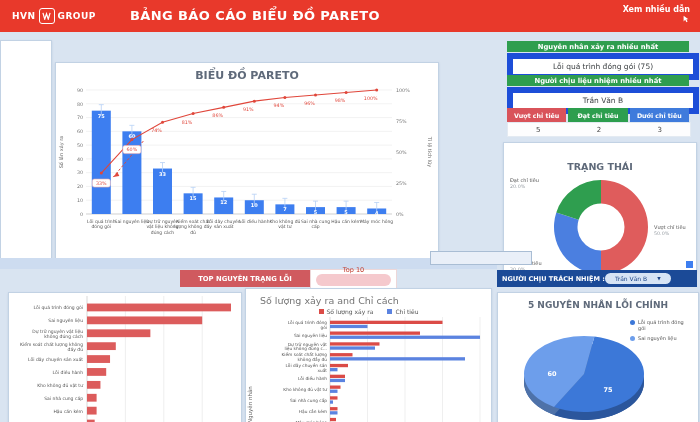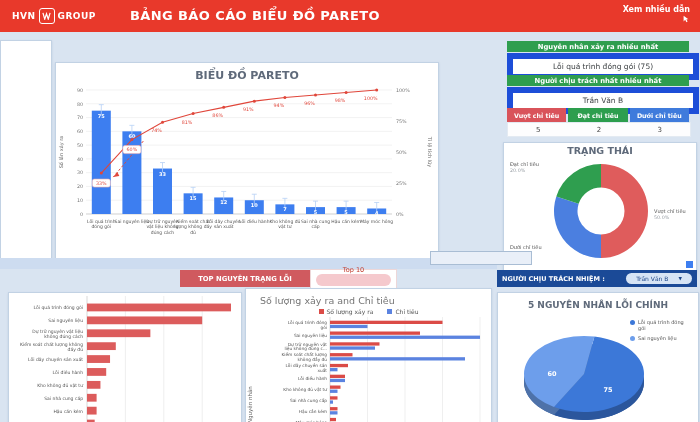--- a/index.html
+++ b/index.html
@@ -31,21 +31,21 @@
   
   .scrollStrip{left:0;top:258px;width:497px;height:11px;background:#cddcf0;}
   .scrollThumb{left:430px;top:251px;width:100px;height:12px;background:#e9eff8;border:1px solid #a9bdd4;cursor:pointer;}
   .blueDot{left:686px;top:261px;width:7px;height:7px;background:#3d7ef0;cursor:pointer;}
   
   .topHead{left:180px;top:270px;width:130px;height:17px;background:#d05a5f;color:#fff;font-weight:bold;font-size:6.8px;
            display:flex;align-items:center;justify-content:center;}
   .topDropWrap{left:310px;top:269px;width:85px;height:19px;background:#fff;border:1px solid #edd7d8;display:flex;align-items:center;justify-content:center;}
   .topPill{width:75px;height:12px;background:#f5c9cd;border-radius:7px;color:#c0392b;font-size:6.5px;
            display:flex;align-items:center;justify-content:center;gap:14px;cursor:pointer;flex-direction:column;}
-  .respHead{left:497px;top:270px;width:200px;height:17px;background:#1b4a97;color:#fff;display:flex;align-items:center;justify-content:space-between;padding:0 5px;box-sizing:border-box;}
+  .respHead{left:497px;top:270px;width:200px;height:17px;background:#1b4a97;color:#fff;display:flex;align-items:center;padding:0 5px;box-sizing:border-box;}
   .respHead .lbl{font-weight:bold;font-size:6.5px;}
   .respPill{width:66px;height:11px;background:#d6e4f5;border-radius:6px;color:#1c4587;font-size:6px;
             display:flex;align-items:center;justify-content:center;gap:10px;cursor:pointer;}
   
   .tl-card{left:8px;top:292px;width:232px;height:140px;overflow:hidden;}
   .mid-card{left:245px;top:288px;width:245px;height:140px;overflow:hidden;}
   .mid-title{color:#757575;font-size:9.5px;padding:6px 0 2px 14px;}
   .legend{display:flex;justify-content:center;gap:14px;font-size:6px;color:#555;align-items:center;}
   .legend .sq{width:5px;height:5px;display:inline-block;margin-right:3px;}
   .mid-flex{display:flex;align-items:stretch;}
@@ -193,36 +193,36 @@
         <text x="253.5" y="22.959999999999994" font-size="4.8" fill="#e0463a" text-anchor="middle">96%</text>
         <circle cx="290.1" cy="10.479999999999997" r="1.5" fill="#e0463a"></circle>
         <text x="284.1" y="20.479999999999997" font-size="4.8" fill="#e0463a" text-anchor="middle">98%</text>
         <circle cx="320.70000000000005" cy="8" r="1.5" fill="#e0463a"></circle>
         <text x="314.70000000000005" y="18" font-size="4.8" fill="#e0463a" text-anchor="middle">100%</text>
       </svg></div>
 </section>
 
 <div class="abs gHead" style="top:41px">Nguyên nhân xảy ra nhiều nhất</div>
 <div class="abs vBox" style="top:53px">Lỗi quá trình đóng gói (75)</div>
-<div class="abs gHead" style="top:75px">Người chịu trách nhất nhiều nhất</div>
+<div class="abs gHead" style="top:75px">Người chịu liệu nhiệm nhiều nhất</div>
 <div class="abs vBox" style="top:87px">Trần Văn B</div>
 
 <div class="abs btnRow">
   <div class="stBtn" style="background: rgb(217, 83, 90);">Vượt chỉ tiêu</div>
   <div class="stBtn" style="background: rgb(45, 158, 78);">Đạt chỉ tiêu</div>
   <div class="stBtn" style="background: rgb(63, 123, 220);">Dưới chỉ tiêu</div>
 </div>
 <div class="abs cntRow">
   <div>5</div>
   <div>2</div>
   <div>3</div>
 </div>
 
 <section class="abs card donut-card">
-  <div class="chart-title" style="font-size:9.5px;padding-top:2px">TRẠNG THÁI</div>
+  <div class="chart-title" style="font-size:9.5px;padding-top:18px">TRẠNG THÁI</div>
   <div id="donut-chart"><svg width="192" height="112" viewBox="0 0 192 112">
         <path d="M97,8A47,47 0 0 1 97,102L97,78.5A23.5,23.5 0 0 0 97,31.5Z" fill="#df5c5c"></path>
         <path d="M97,102A47,47 0 0 1 52.300343734127786,40.47620126437746L74.65017186706389,47.738100632188726A23.5,23.5 0 0 0 97,78.5Z" fill="#4b7fe0"></path>
         <path d="M52.300343734127786,40.47620126437746A47,47 0 0 1 96.99999999999999,8L97,31.5A23.5,23.5 0 0 0 74.65017186706389,47.738100632188726Z" fill="#2f9e4f"></path>
         <text x="150" y="57" font-size="5" fill="#555" text-anchor="start">Vượt chỉ tiêu</text>
         <text x="150" y="63" font-size="4.8" fill="#9aa0a6" text-anchor="start">50.0%</text>
         <text x="6" y="93" font-size="5" fill="#555" text-anchor="start">Dưới chỉ tiêu</text>
         <text x="6" y="99" font-size="4.8" fill="#9aa0a6" text-anchor="start">30.0%</text>
         <text x="6" y="10" font-size="5" fill="#555" text-anchor="start">Đạt chỉ tiêu</text>
         <text x="6" y="16" font-size="4.8" fill="#9aa0a6" text-anchor="start">20.0%</text>
@@ -274,21 +274,21 @@
         <text x="74" y="106.75" font-size="4.5" fill="#555" text-anchor="end">Sai nhà cung cấp</text>
         <rect x="78" y="100.85" width="9.6" height="7.8" fill="#dc5c5c"></rect>
         <text x="74" y="119.65" font-size="4.5" fill="#555" text-anchor="end">Hậu cần kém</text>
         <rect x="78" y="113.75" width="9.6" height="7.8" fill="#dc5c5c"></rect>
         <text x="74" y="132.55" font-size="4.5" fill="#555" text-anchor="end">Máy móc hỏng</text>
         <rect x="78" y="126.65" width="7.68" height="7.8" fill="#dc5c5c"></rect>
       </svg></div>
 </section>
 
 <section class="abs card mid-card">
-  <div class="mid-title">Số lượng xảy ra and Chỉ tiêu</div>
+  <div class="mid-title">Số lượng xảy ra and Chỉ cách</div>
   <div class="legend">
     <span><span class="sq" id="leg-sq-0" style="background: rgb(219, 75, 71);"></span><span>Số lượng xảy ra</span></span>
     <span><span class="sq" id="leg-sq-1" style="background: rgb(91, 131, 224);"></span><span>Chỉ tiêu</span></span>
   </div>
   <div class="mid-flex">
     <div class="ylab-vert">Nguyên nhân</div>
     <div id="grouped-chart"><svg width="232" height="118" viewBox="0 0 232 118">
           <line x1="74" x2="74" y1="2" y2="118" stroke="#c9c9c9" stroke-width="0.7"></line>
           <line x1="111.5" x2="111.5" y1="2" y2="118" stroke="#e8e8e8" stroke-width="0.7"></line>
           <line x1="149" x2="149" y1="2" y2="118" stroke="#e8e8e8" stroke-width="0.7"></line>

